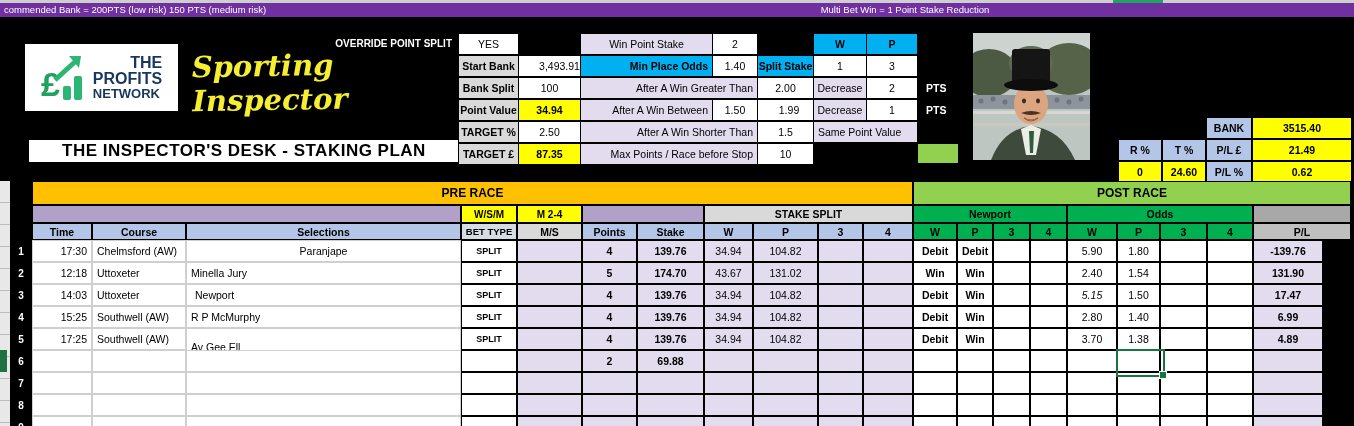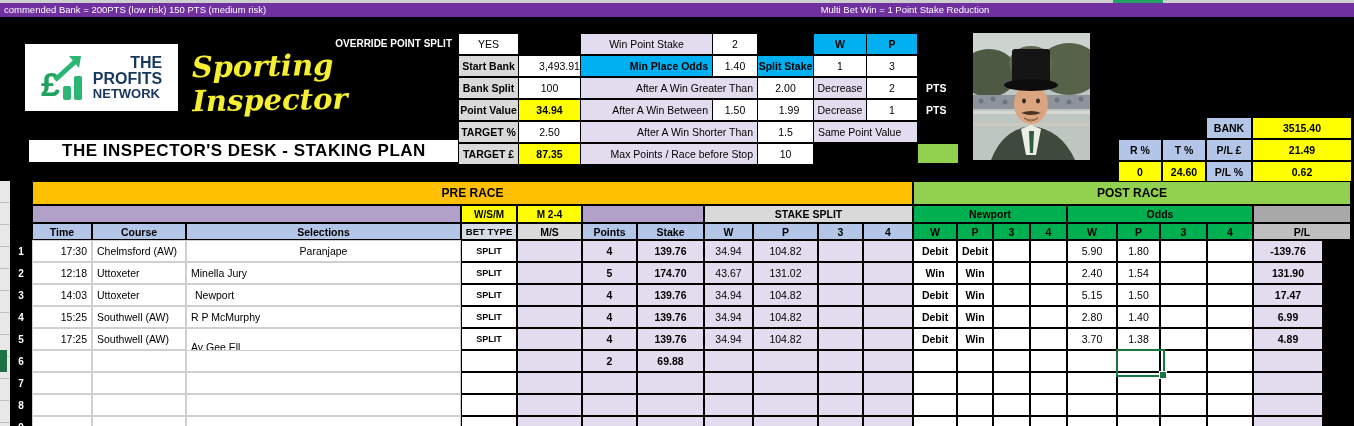--- a/index.html
+++ b/index.html
@@ -242,21 +242,21 @@
       <div class="c lav bold" style="left: 582px; top: 284px; width: 55px; height: 22px;">4</div>
       <div class="c lav bold" style="left: 637px; top: 284px; width: 67px; height: 22px;">139.76</div>
       <div class="c lav" style="left: 704px; top: 284px; width: 49px; height: 22px;">34.94</div>
       <div class="c lav" style="left: 753px; top: 284px; width: 65px; height: 22px;">104.82</div>
       <div class="c lav" style="left: 818px; top: 284px; width: 45px; height: 22px;"></div>
       <div class="c lav" style="left: 863px; top: 284px; width: 50px; height: 22px;"></div>
       <div class="c wcell bold" style="left: 913px; top: 284px; width: 44px; height: 22px;">Debit</div>
       <div class="c wcell bold" style="left: 957px; top: 284px; width: 36px; height: 22px;">Win</div>
       <div class="c wcell" style="left: 993px; top: 284px; width: 37px; height: 22px;"></div>
       <div class="c wcell" style="left: 1030px; top: 284px; width: 37px; height: 22px;"></div>
-      <div class="c wcell" style="left: 1067px; top: 284px; width: 50px; height: 22px;">5.15</div>
+      <div class="c wcell" style="left: 1067px; top: 284px; width: 50px; height: 22px; font-style: italic;">5.15</div>
       <div class="c wcell" style="left: 1117px; top: 284px; width: 43px; height: 22px;">1.50</div>
       <div class="c wcell" style="left: 1160px; top: 284px; width: 47px; height: 22px;"></div>
       <div class="c wcell" style="left: 1207px; top: 284px; width: 46px; height: 22px;"></div>
       <div class="c lav bold" style="left: 1253px; top: 284px; width: 70px; height: 22px;">17.47</div>
       <div class="c rownum" style="left: 10px; top: 306px; width: 22px; height: 22px;">4</div>
       <div class="c plain right" style="left: 32px; top: 306px; width: 60px; height: 22px;">15:25</div>
       <div class="c plain left" style="left: 92px; top: 306px; width: 94px; height: 22px;">Southwell (AW)</div>
       <div class="c plain left" style="left: 186px; top: 306px; width: 275px; height: 22px;">R P McMurphy</div>
       <div class="c wcell bold" style="left: 461px; top: 306px; width: 56px; height: 22px; font-size: 9px;">SPLIT</div>
       <div class="c lav" style="left: 517px; top: 306px; width: 65px; height: 22px;"></div>

